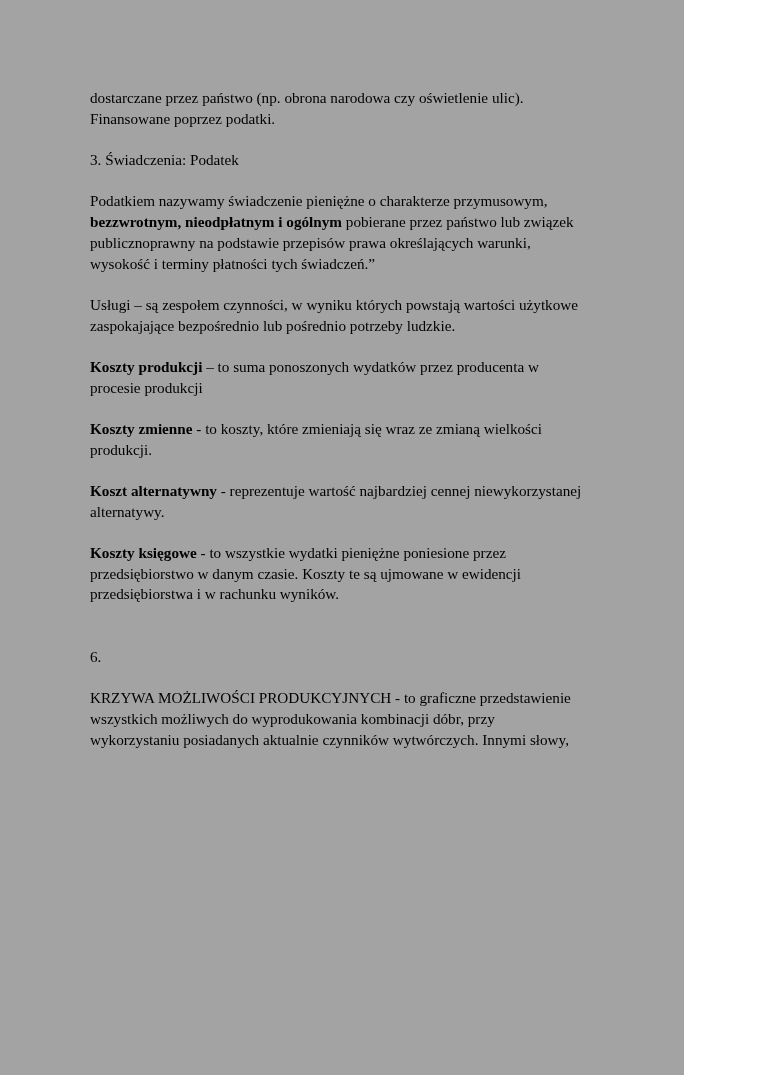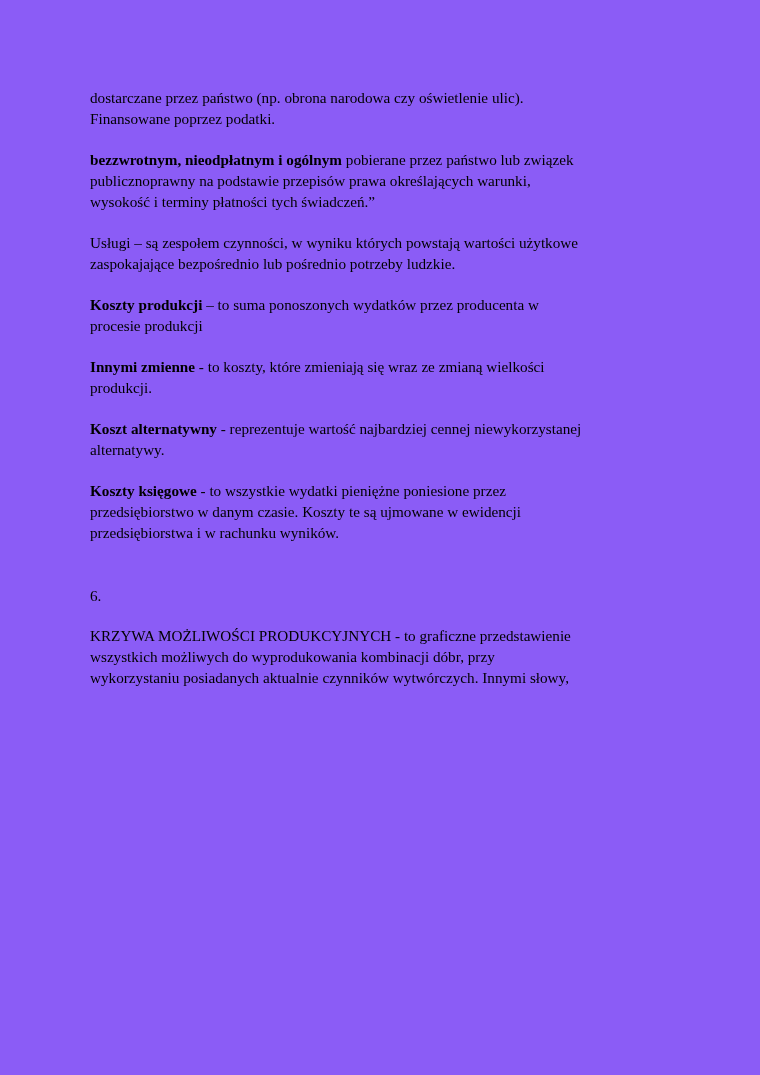--- a/index.html
+++ b/index.html
@@ -9,23 +9,23 @@
   }
   body {
     width: 760px;
     height: 1075px;
     font-family: "Liberation Serif", "DejaVu Serif", serif;
     color: #000000;
     overflow: hidden;
   }
   .page {
     position: relative;
-    width: 760px;
+    width: 684px;
     height: 1075px;
-    background: #8b5cf6;
+    background: #a3a3a3;
     box-sizing: border-box;
     padding: 88px 90px 0 90px;
   }
   .doc-body {
     width: 580px;
     font-size: 15.2px;
     line-height: 1.38;
     text-align: left;
   }
   p.para {
@@ -39,28 +39,30 @@
     height: 22px;
   }
 </style>
 </head>
 <body>
 
 <div class="page">
   <div class="doc-body" id="doc-body">
       <p class="para"><span>dostarczane przez państwo (np. obrona narodowa czy oświetlenie ulic).
 Finansowane poprzez podatki.</span></p>
-      <p class="para"><span class="b">bezzwrotnym, nieodpłatnym i ogólnym</span><span> pobierane przez państwo lub związek
+      <p class="para"><span>3. Świadczenia: Podatek</span></p>
+      <p class="para"><span>Podatkiem nazywamy świadczenie pieniężne o charakterze przymusowym,
+</span><span class="b">bezzwrotnym, nieodpłatnym i ogólnym</span><span> pobierane przez państwo lub związek
 publicznoprawny na podstawie przepisów prawa określających warunki,
 wysokość i terminy płatności tych świadczeń.”</span></p>
       <p class="para"><span>Usługi – są zespołem czynności, w wyniku których powstają wartości użytkowe
 zaspokajające bezpośrednio lub pośrednio potrzeby ludzkie.</span></p>
       <p class="para"><span class="b">Koszty produkcji</span><span> – to suma ponoszonych wydatków przez producenta w
 procesie produkcji</span></p>
-      <p class="para"><span class="b">Innymi zmienne</span><span> - to koszty, które zmieniają się wraz ze zmianą wielkości
+      <p class="para"><span class="b">Koszty zmienne</span><span> - to koszty, które zmieniają się wraz ze zmianą wielkości
 produkcji.</span></p>
       <p class="para"><span class="b">Koszt alternatywny</span><span> - reprezentuje wartość najbardziej cennej niewykorzystanej
 alternatywy.</span></p>
       <p class="para"><span class="b">Koszty księgowe</span><span> - to wszystkie wydatki pieniężne poniesione przez
 przedsiębiorstwo w danym czasie. Koszty te są ujmowane w ewidencji
 przedsiębiorstwa i w rachunku wyników.</span></p>
       <div class="spacer-lg"></div>
       <p class="para"><span>6.</span></p>
       <p class="para"><span>KRZYWA MOŻLIWOŚCI PRODUKCYJNYCH - to graficzne przedstawienie
 wszystkich możliwych do wyprodukowania kombinacji dóbr, przy

